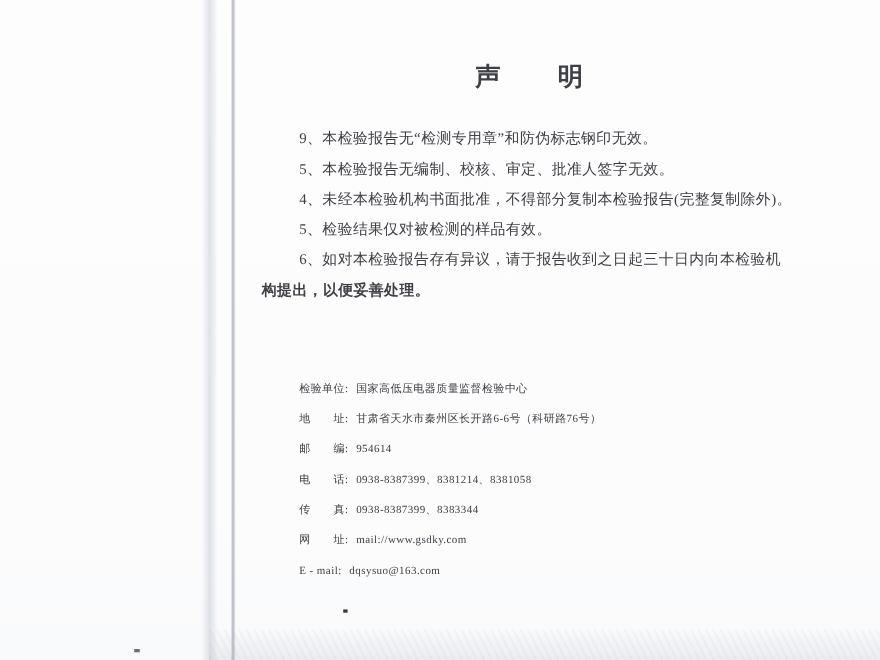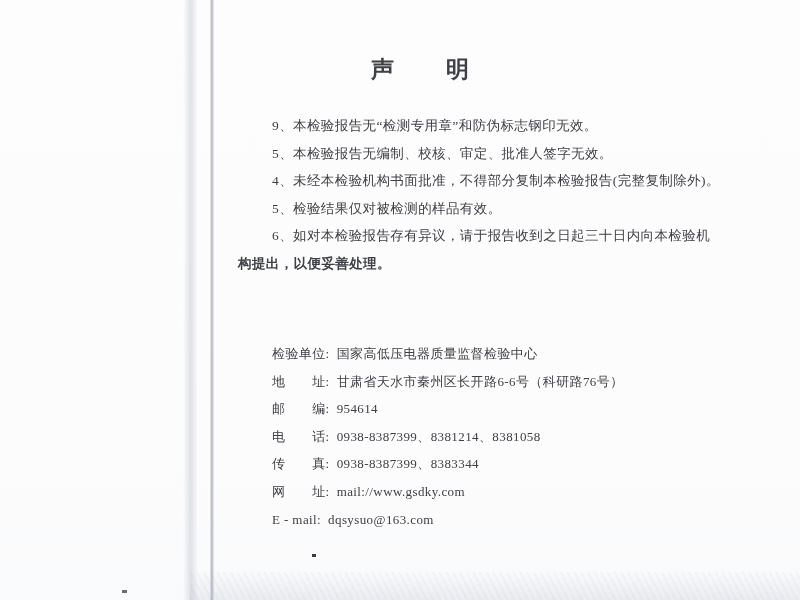--- a/index.html
+++ b/index.html
@@ -27,36 +27,36 @@
   
   .crease-line {
     position: absolute; top: 0; left: 210px;
     width: 4px; height: 600px;
     background: linear-gradient(to right,
       rgba(130,137,152,0.10) 0%,
       rgba(138,145,160,0.65) 45%,
       rgba(168,174,188,0.15) 100%);
   }
   .page-title {
-    position: absolute; top: 54px; left: 321px; width: 200px;
-    text-align: center;
+    position: absolute; top: 54px; left: 332px; width: 200px;
+    text-align: right;
     font-size: 23px; font-weight: 600;
     letter-spacing: 2px;
     white-space: nowrap;
   }
   .statements {
     position: absolute; top: 112px; left: 238px; width: 450px;
     font-size: 13.5px; line-height: 27.5px;
     letter-spacing: 0.4px;
   }
   .stmt { padding-left: 34px; white-space: nowrap; }
   .stmt-cont { padding-left: 0; white-space: nowrap; font-weight: bold; }
   .contact {
     position: absolute; top: 340px; left: 272px; width: 420px;
-    font-size: 13px; line-height: 27.6px;
+    font-size: 10px; line-height: 27.6px;
     letter-spacing: 0.4px;
   }
   .contact-row { white-space: nowrap; }
   .contact-label { display: inline-block; }
   .contact-value { margin-left: 7px; }
   
   .bottom-noise {
     position: absolute; left: 190px; right: 0; bottom: 0; height: 28px;
     background:
       repeating-linear-gradient(63deg,

